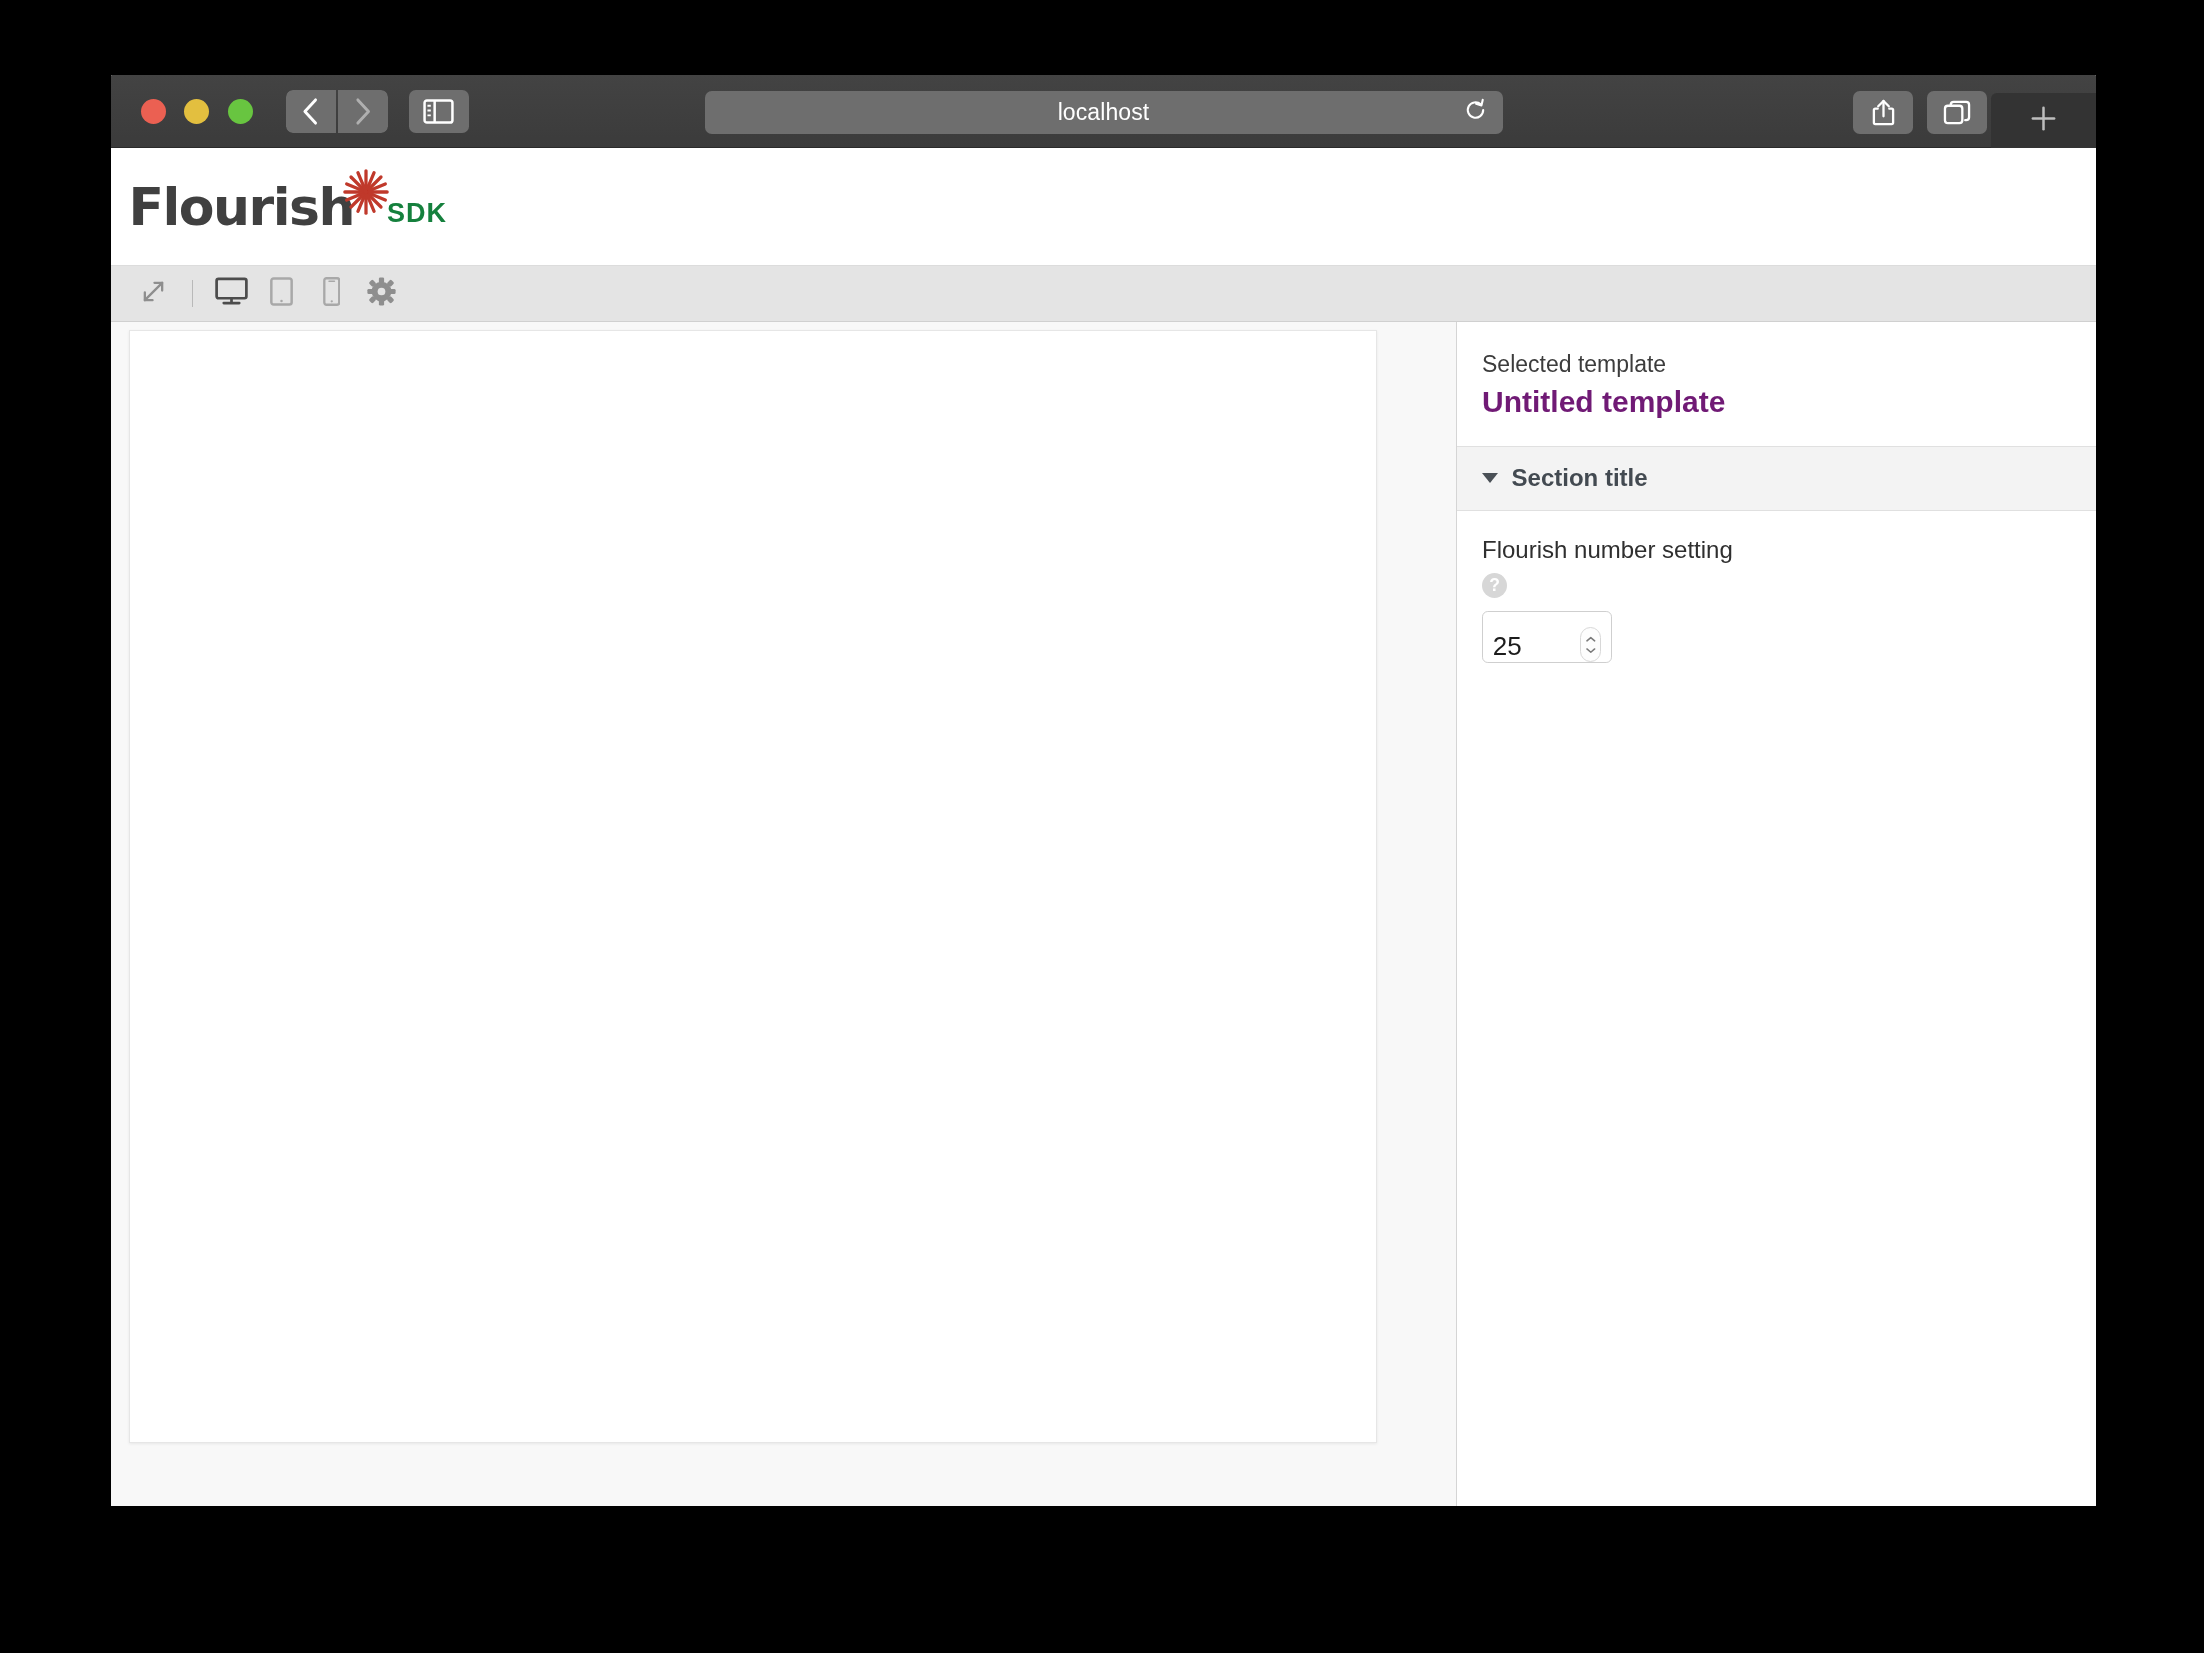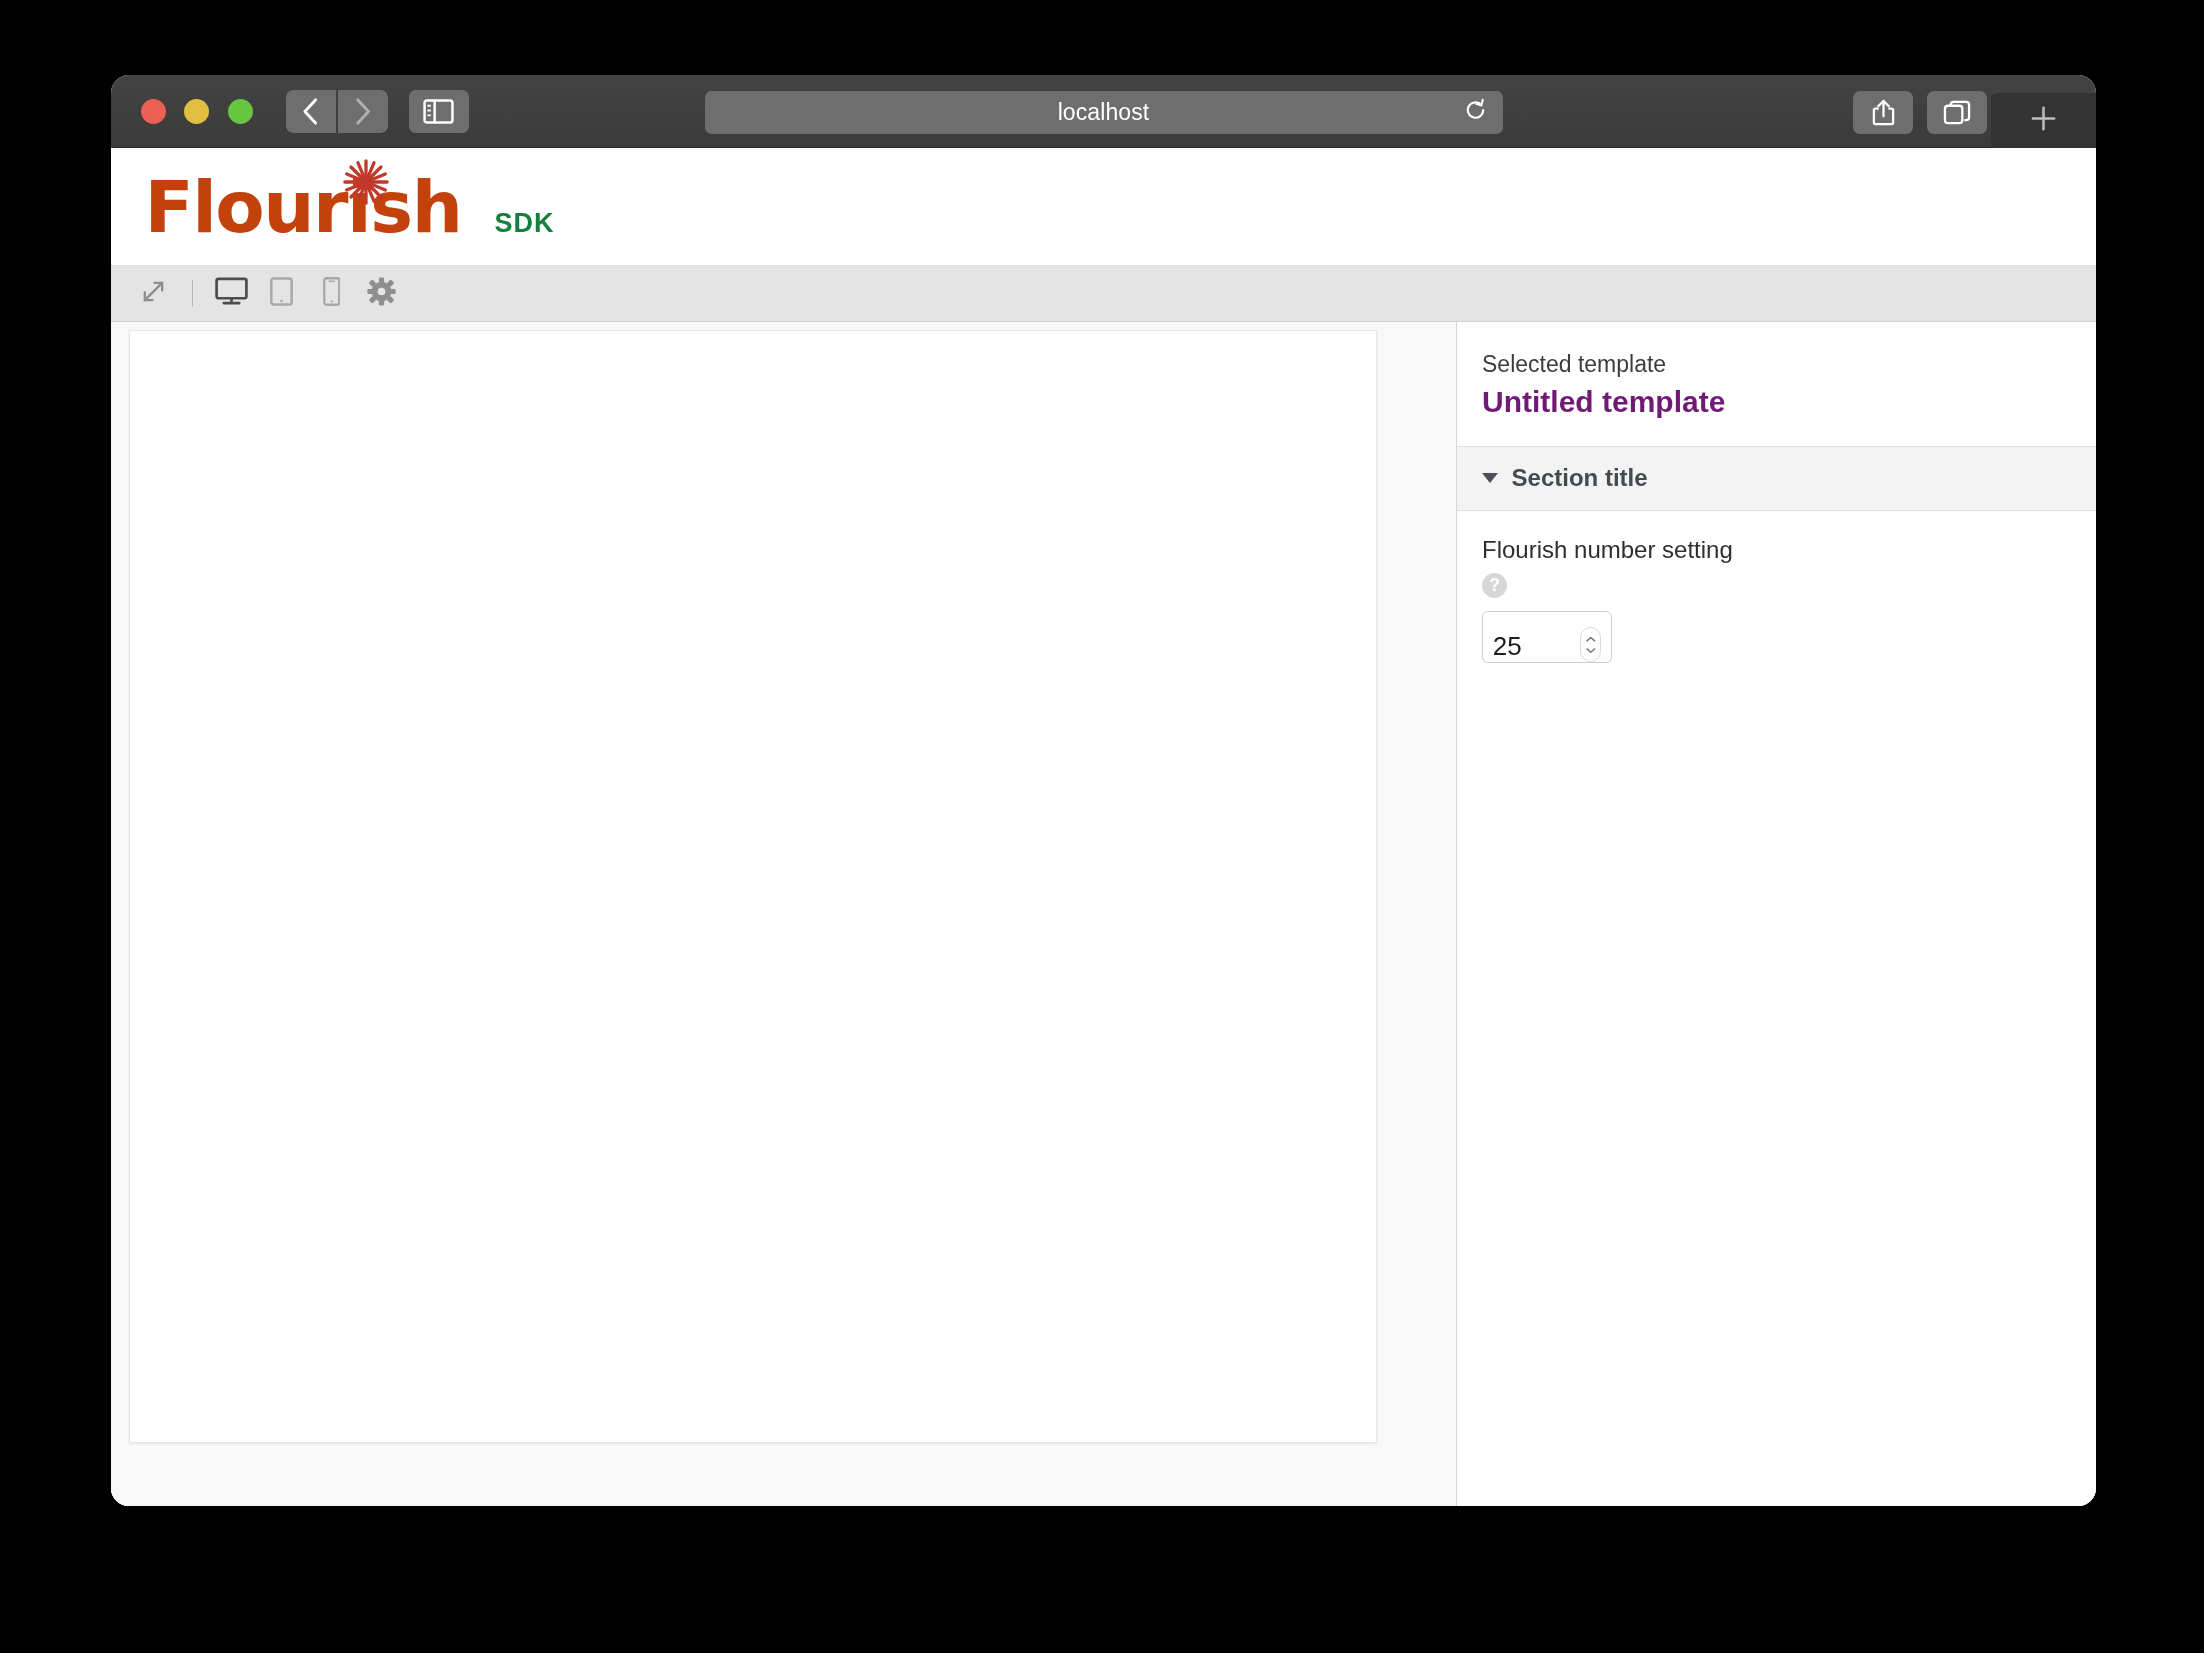--- a/index.html
+++ b/index.html
@@ -12,21 +12,21 @@
     overflow: hidden;
   }
 
   
   .browser-window {
     position: absolute;
     left: 111px;
     top: 75px;
     width: 1985px;
     height: 1431px;
-    border-radius: 18px;
+    border-radius: 1px;
     overflow: hidden;
     background: #ffffff;
     box-shadow: 0 9.7px 39px rgba(0,0,0,0.5);
   }
 
   
   .titlebar {
     position: relative;
     height: 73px;
     background: linear-gradient(180deg, #434343 0%, #3b3b3b 100%);
@@ -134,26 +134,25 @@
     padding-left: 17.5px;
     position: relative;
   }
   .logo-wrap {
     position: relative;
     display: flex;
     align-items: flex-end;
   }
   .logo-word {
     font-family: "DejaVu Sans", sans-serif;
-    font-size: 72px;
+    font-size: 52px;
     font-weight: bold;
-    color: #c2410c;
+    color: #404040;
     letter-spacing: -1.5px;
     line-height: 1;
-    margin-left: 16px;
   }
   .logo-star {
     position: absolute;
     left: 212px;
     top: -13.6px;
   }
   .logo-sdk {
     font-size: 27px;
     font-weight: bold;
     color: #15803d;

